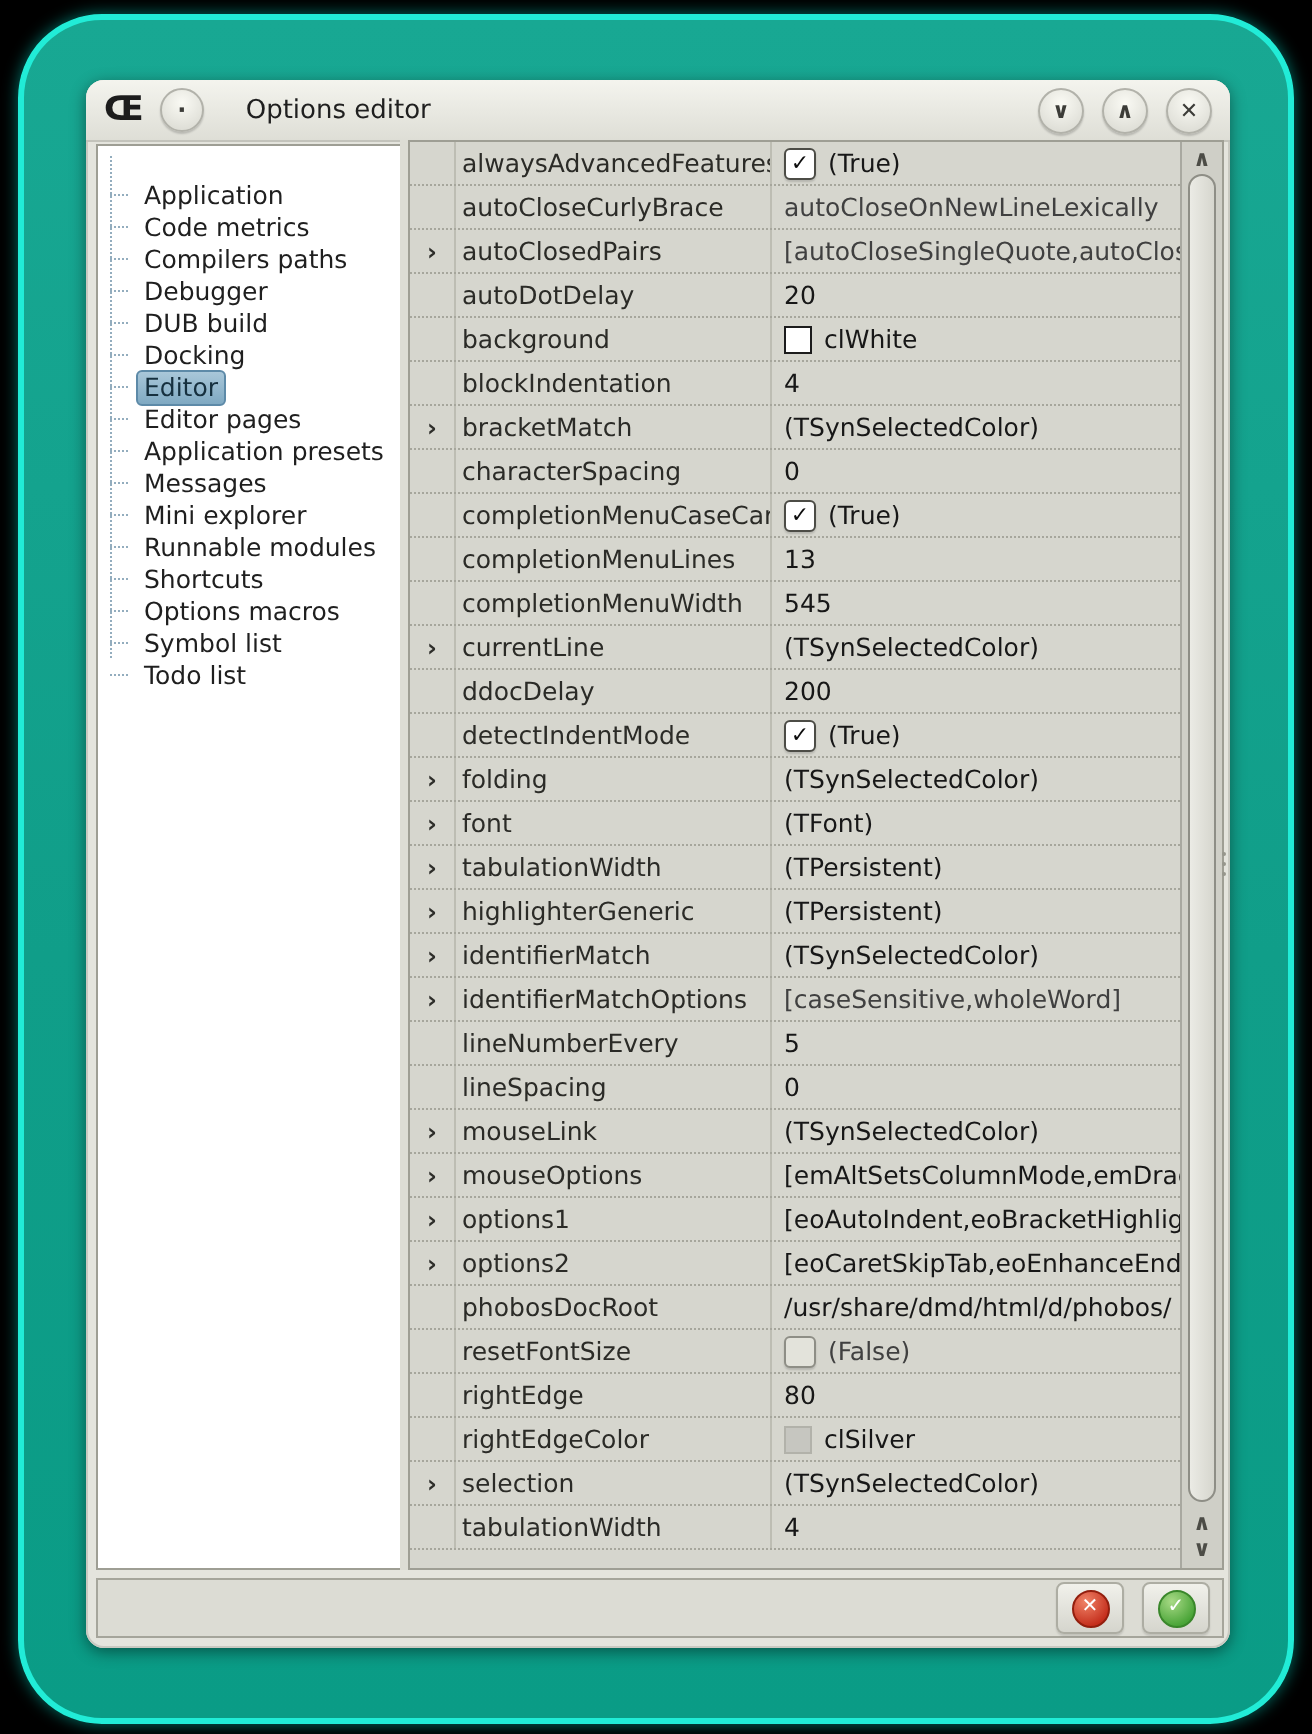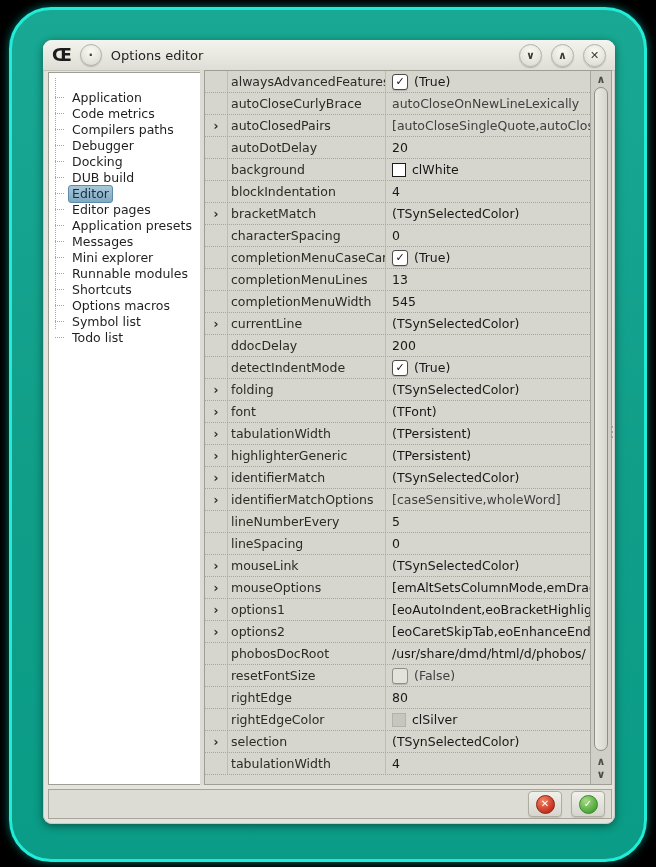--- a/index.html
+++ b/index.html
@@ -15,21 +15,21 @@
   .titlebar{height:30px;display:flex;align-items:center;gap:9px;padding:0 9px;
             background:linear-gradient(#f4f4ee,#dedED6);border-radius:9px 9px 0 0;
             border-bottom:1px solid #c3c3bb;}
   .logo{font-weight:bold;font-size:17px;color:#1c1c1c;letter-spacing:-1px;line-height:1;}
   .tbtn{width:21px;height:21px;border-radius:50%;flex:0 0 auto;cursor:default;
         background:radial-gradient(circle at 50% 32%,#fafaf4,#d7d7cf);
         border:1px solid #b2b2aa;box-shadow:0 1px 1px rgba(0,0,0,.18);
         display:flex;align-items:center;justify-content:center;
         font-size:11px;font-weight:bold;color:#3c3c38;line-height:1;}
   .menu-btn{width:20px;height:20px;font-size:12px;}
-  .title{font-size:13px;color:#1f1f1f;}
+  .title{font-size:13px;color:#1f1f1f;margin-left:12px;}
   .controls{margin-left:auto;display:flex;gap:9px;}
   .content{position:absolute;left:0;top:30px;right:0;bottom:0;}
   
   .sidebar{position:absolute;left:5px;top:2px;width:152px;height:711px;background:#fff;
            border:1px solid #9e9e94;overflow:hidden;}
   .treeline{position:absolute;left:6px;top:5px;height:251px;border-left:1px dotted #93adbe;}
   .side-list{position:relative;padding-top:16px;}
   .side-item{height:16px;line-height:16px;position:relative;padding-left:19px;
              font-size:12.5px;color:#1f1f1f;white-space:nowrap;cursor:default;}
   .side-item::before{content:'';position:absolute;left:6px;top:8px;width:9px;
@@ -112,22 +112,22 @@
 
   <div class="content">
 
     <div class="sidebar">
       <div class="treeline"></div>
       <div class="side-list">
           <div class="side-item"><span class="side-label">Application</span></div>
           <div class="side-item"><span class="side-label">Code metrics</span></div>
           <div class="side-item"><span class="side-label">Compilers paths</span></div>
           <div class="side-item"><span class="side-label">Debugger</span></div>
+          <div class="side-item"><span class="side-label">DUB build</span></div>
           <div class="side-item"><span class="side-label">Docking</span></div>
-          <div class="side-item"><span class="side-label">DUB build</span></div>
           <div class="side-item sel"><span class="side-label">Editor</span></div>
           <div class="side-item"><span class="side-label">Editor pages</span></div>
           <div class="side-item"><span class="side-label">Application presets</span></div>
           <div class="side-item"><span class="side-label">Messages</span></div>
           <div class="side-item"><span class="side-label">Mini explorer</span></div>
           <div class="side-item"><span class="side-label">Runnable modules</span></div>
           <div class="side-item"><span class="side-label">Shortcuts</span></div>
           <div class="side-item"><span class="side-label">Options macros</span></div>
           <div class="side-item"><span class="side-label">Symbol list</span></div>
           <div class="side-item"><span class="side-label">Todo list</span></div>

